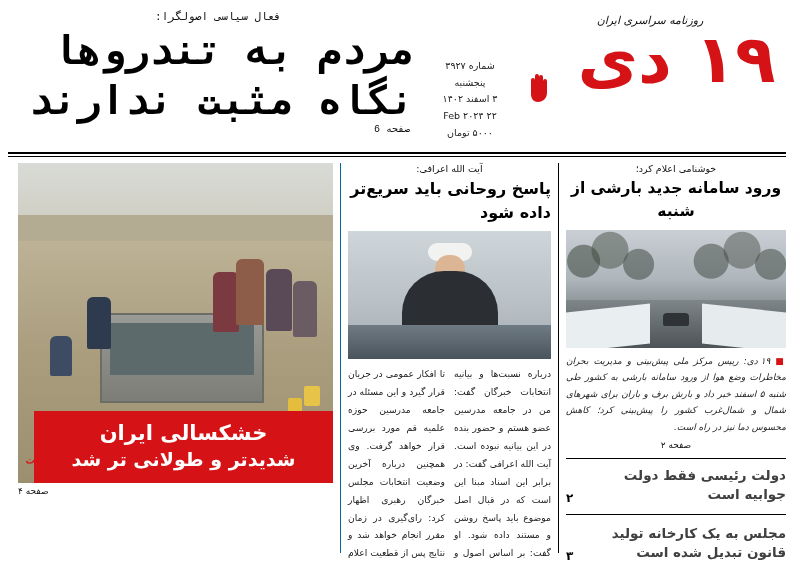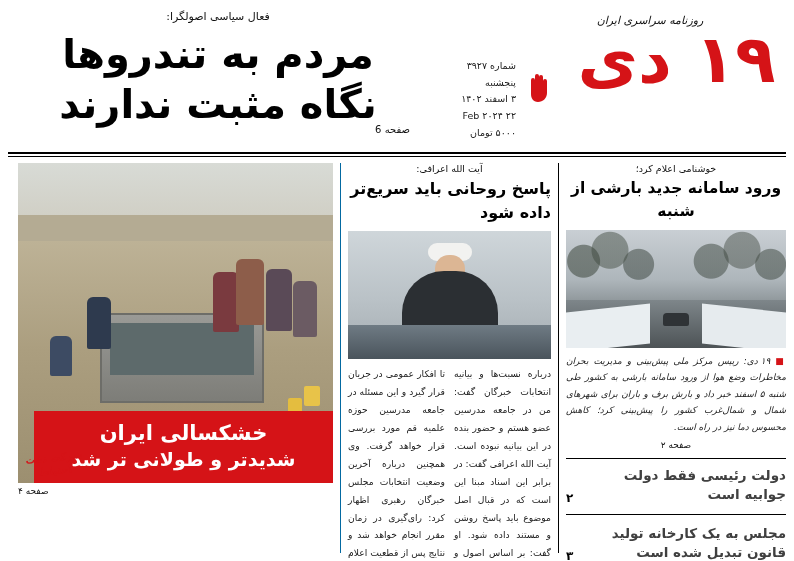--- a/index.html
+++ b/index.html
@@ -44,41 +44,42 @@
     width:26px;height:30px;
     vertical-align:middle;
     margin:0 2px;
   }
   .meta-col{
     width:92px;
     padding-top:58px;
     font-size:9.5px;
     line-height:1.75;
     color:#1a1a1a;
-    text-align:right;
+    text-align:center;
     direction:rtl;
   }
   .meta-col div{white-space:nowrap;}
   .lead-block{
     flex:1;
     padding:10px 10px 0 22px;
     text-align:center;
     position:relative;
+    font-family:Liberation Mono, monospace;
   }
   .kicker{
     font-size:11px;color:#111;
     text-align:center;
     margin-bottom:6px;
   }
   .lead-title{
     font-size:40px;
     font-weight:bold;
     color:#000;
     line-height:1.25;
-    text-align:center;
+    text-align:right;
     letter-spacing:-1px;
   }
   .page-ref{
     font-size:10px;color:#111;
     position:absolute;
     bottom:-6px;right:14px;
   }
 
   
   .rule-thick{height:2px;background:#000;margin:0 8px;}

